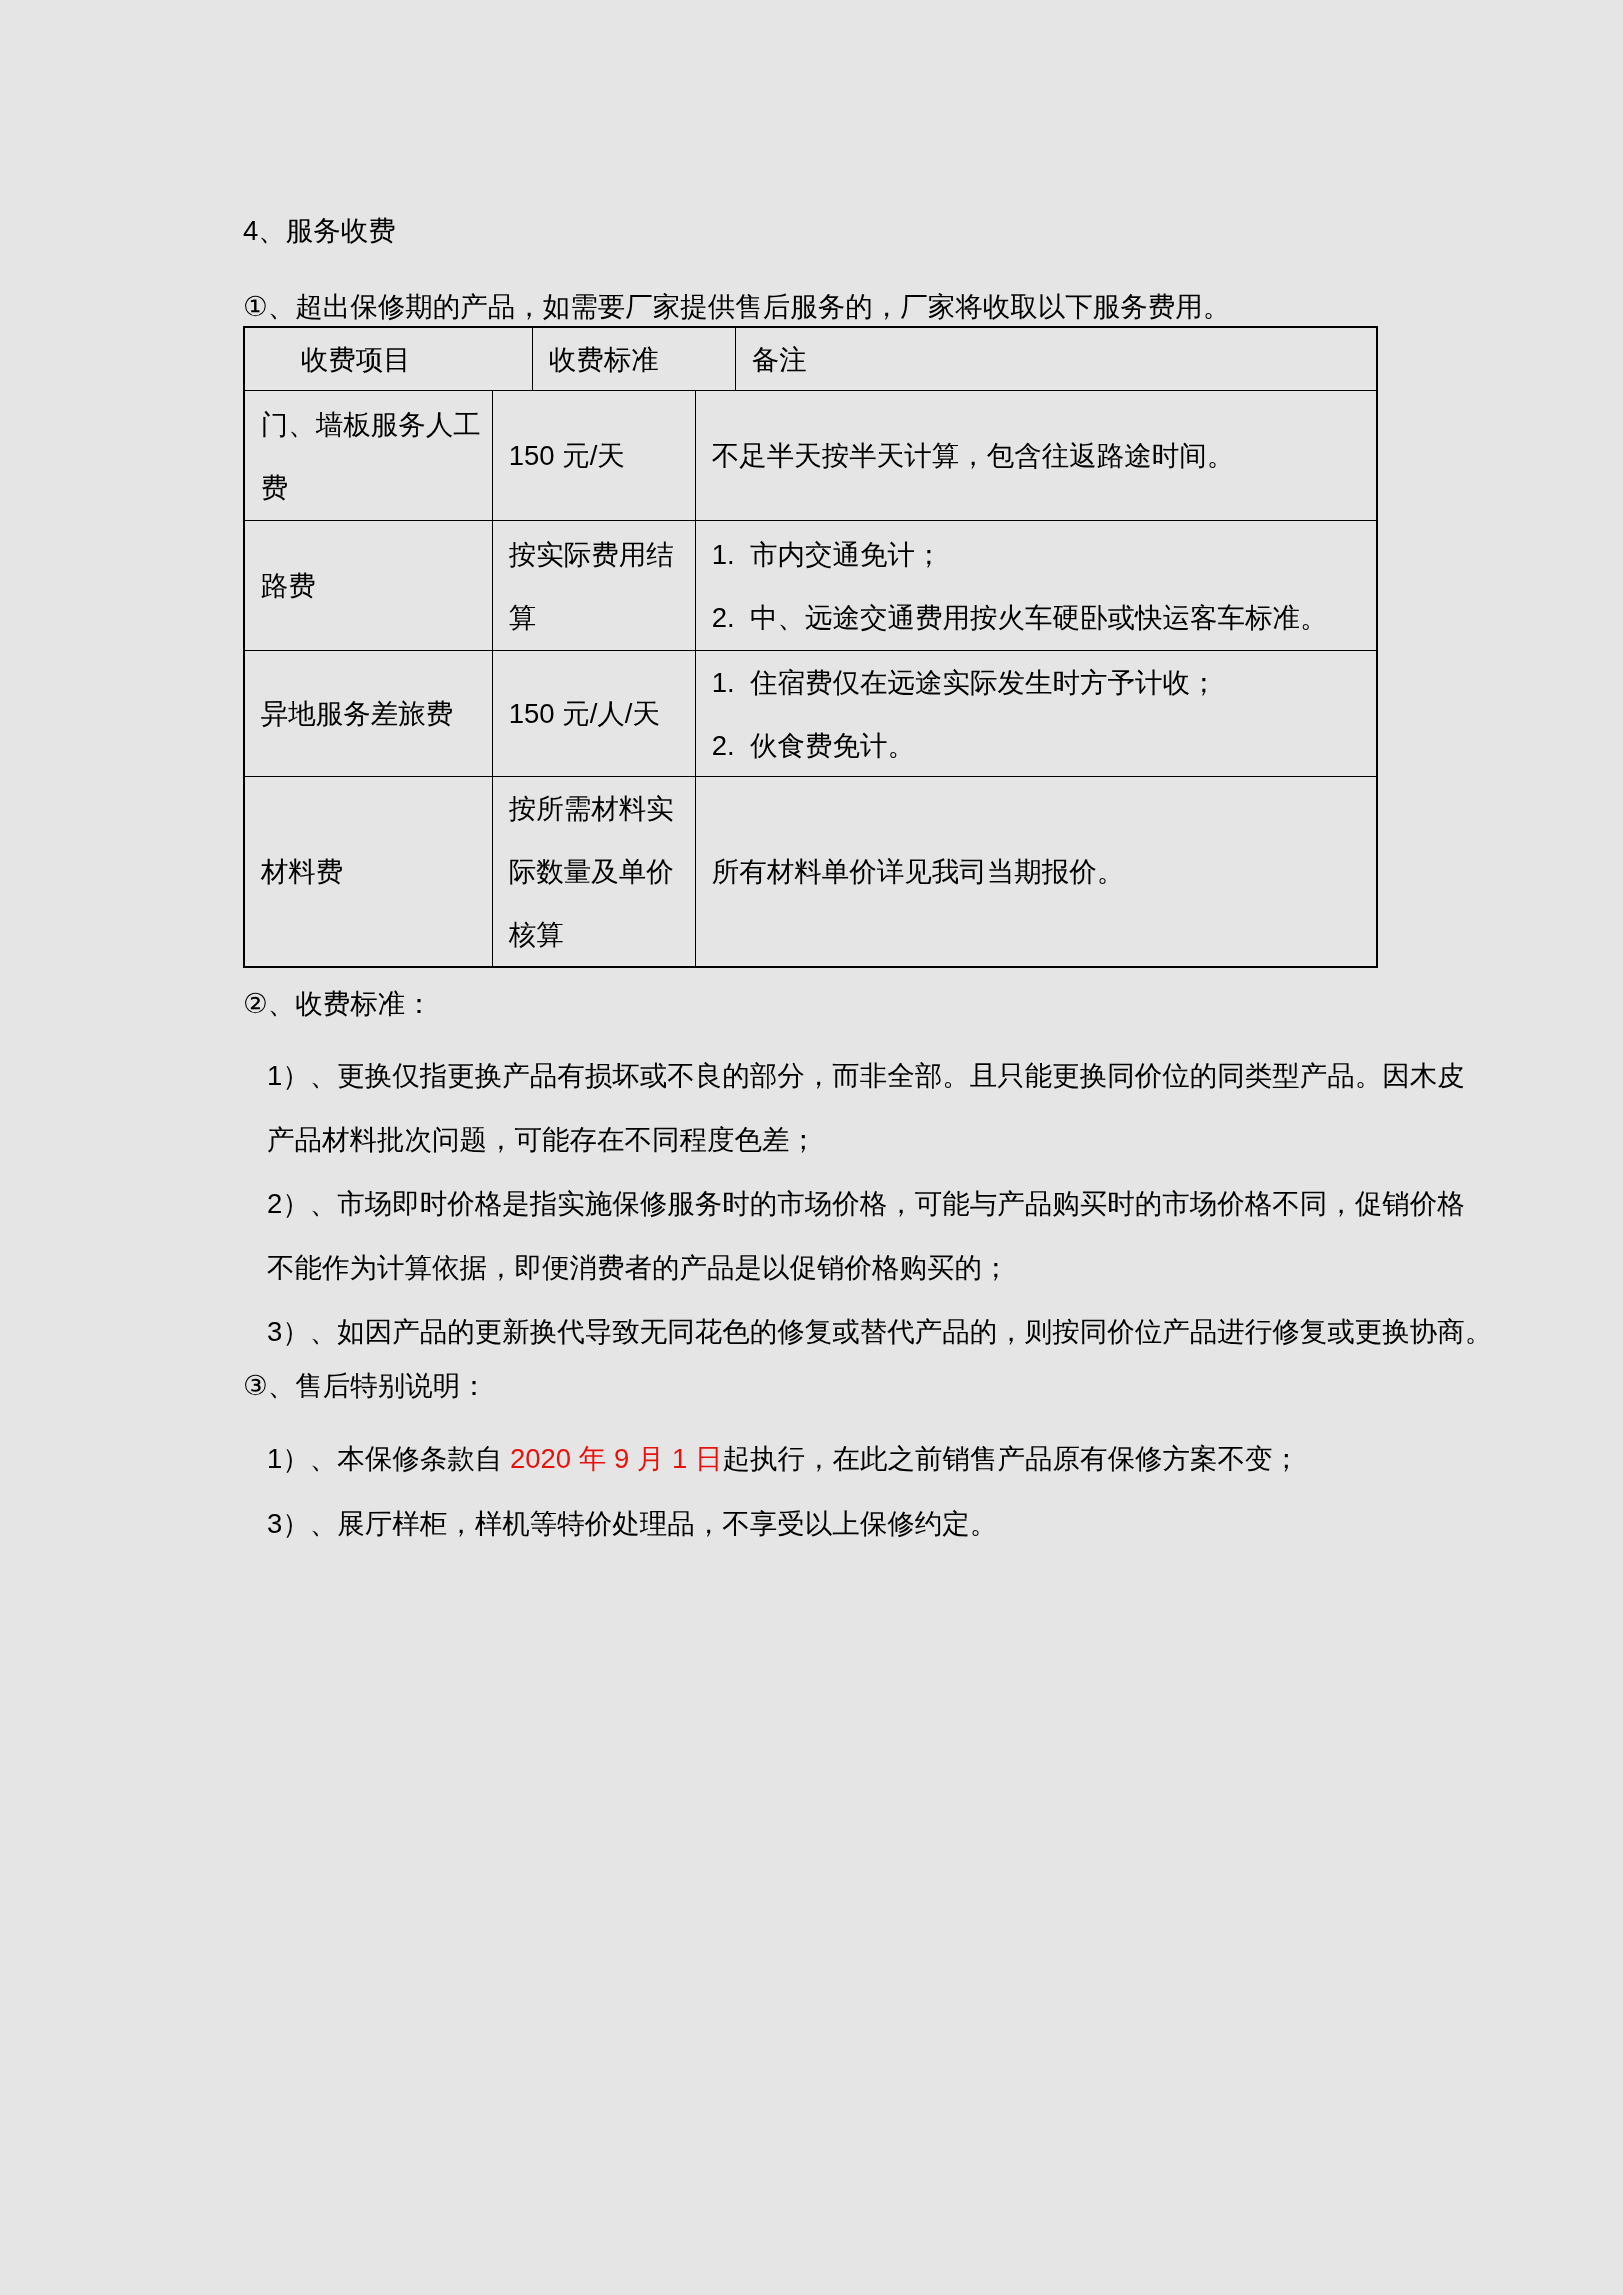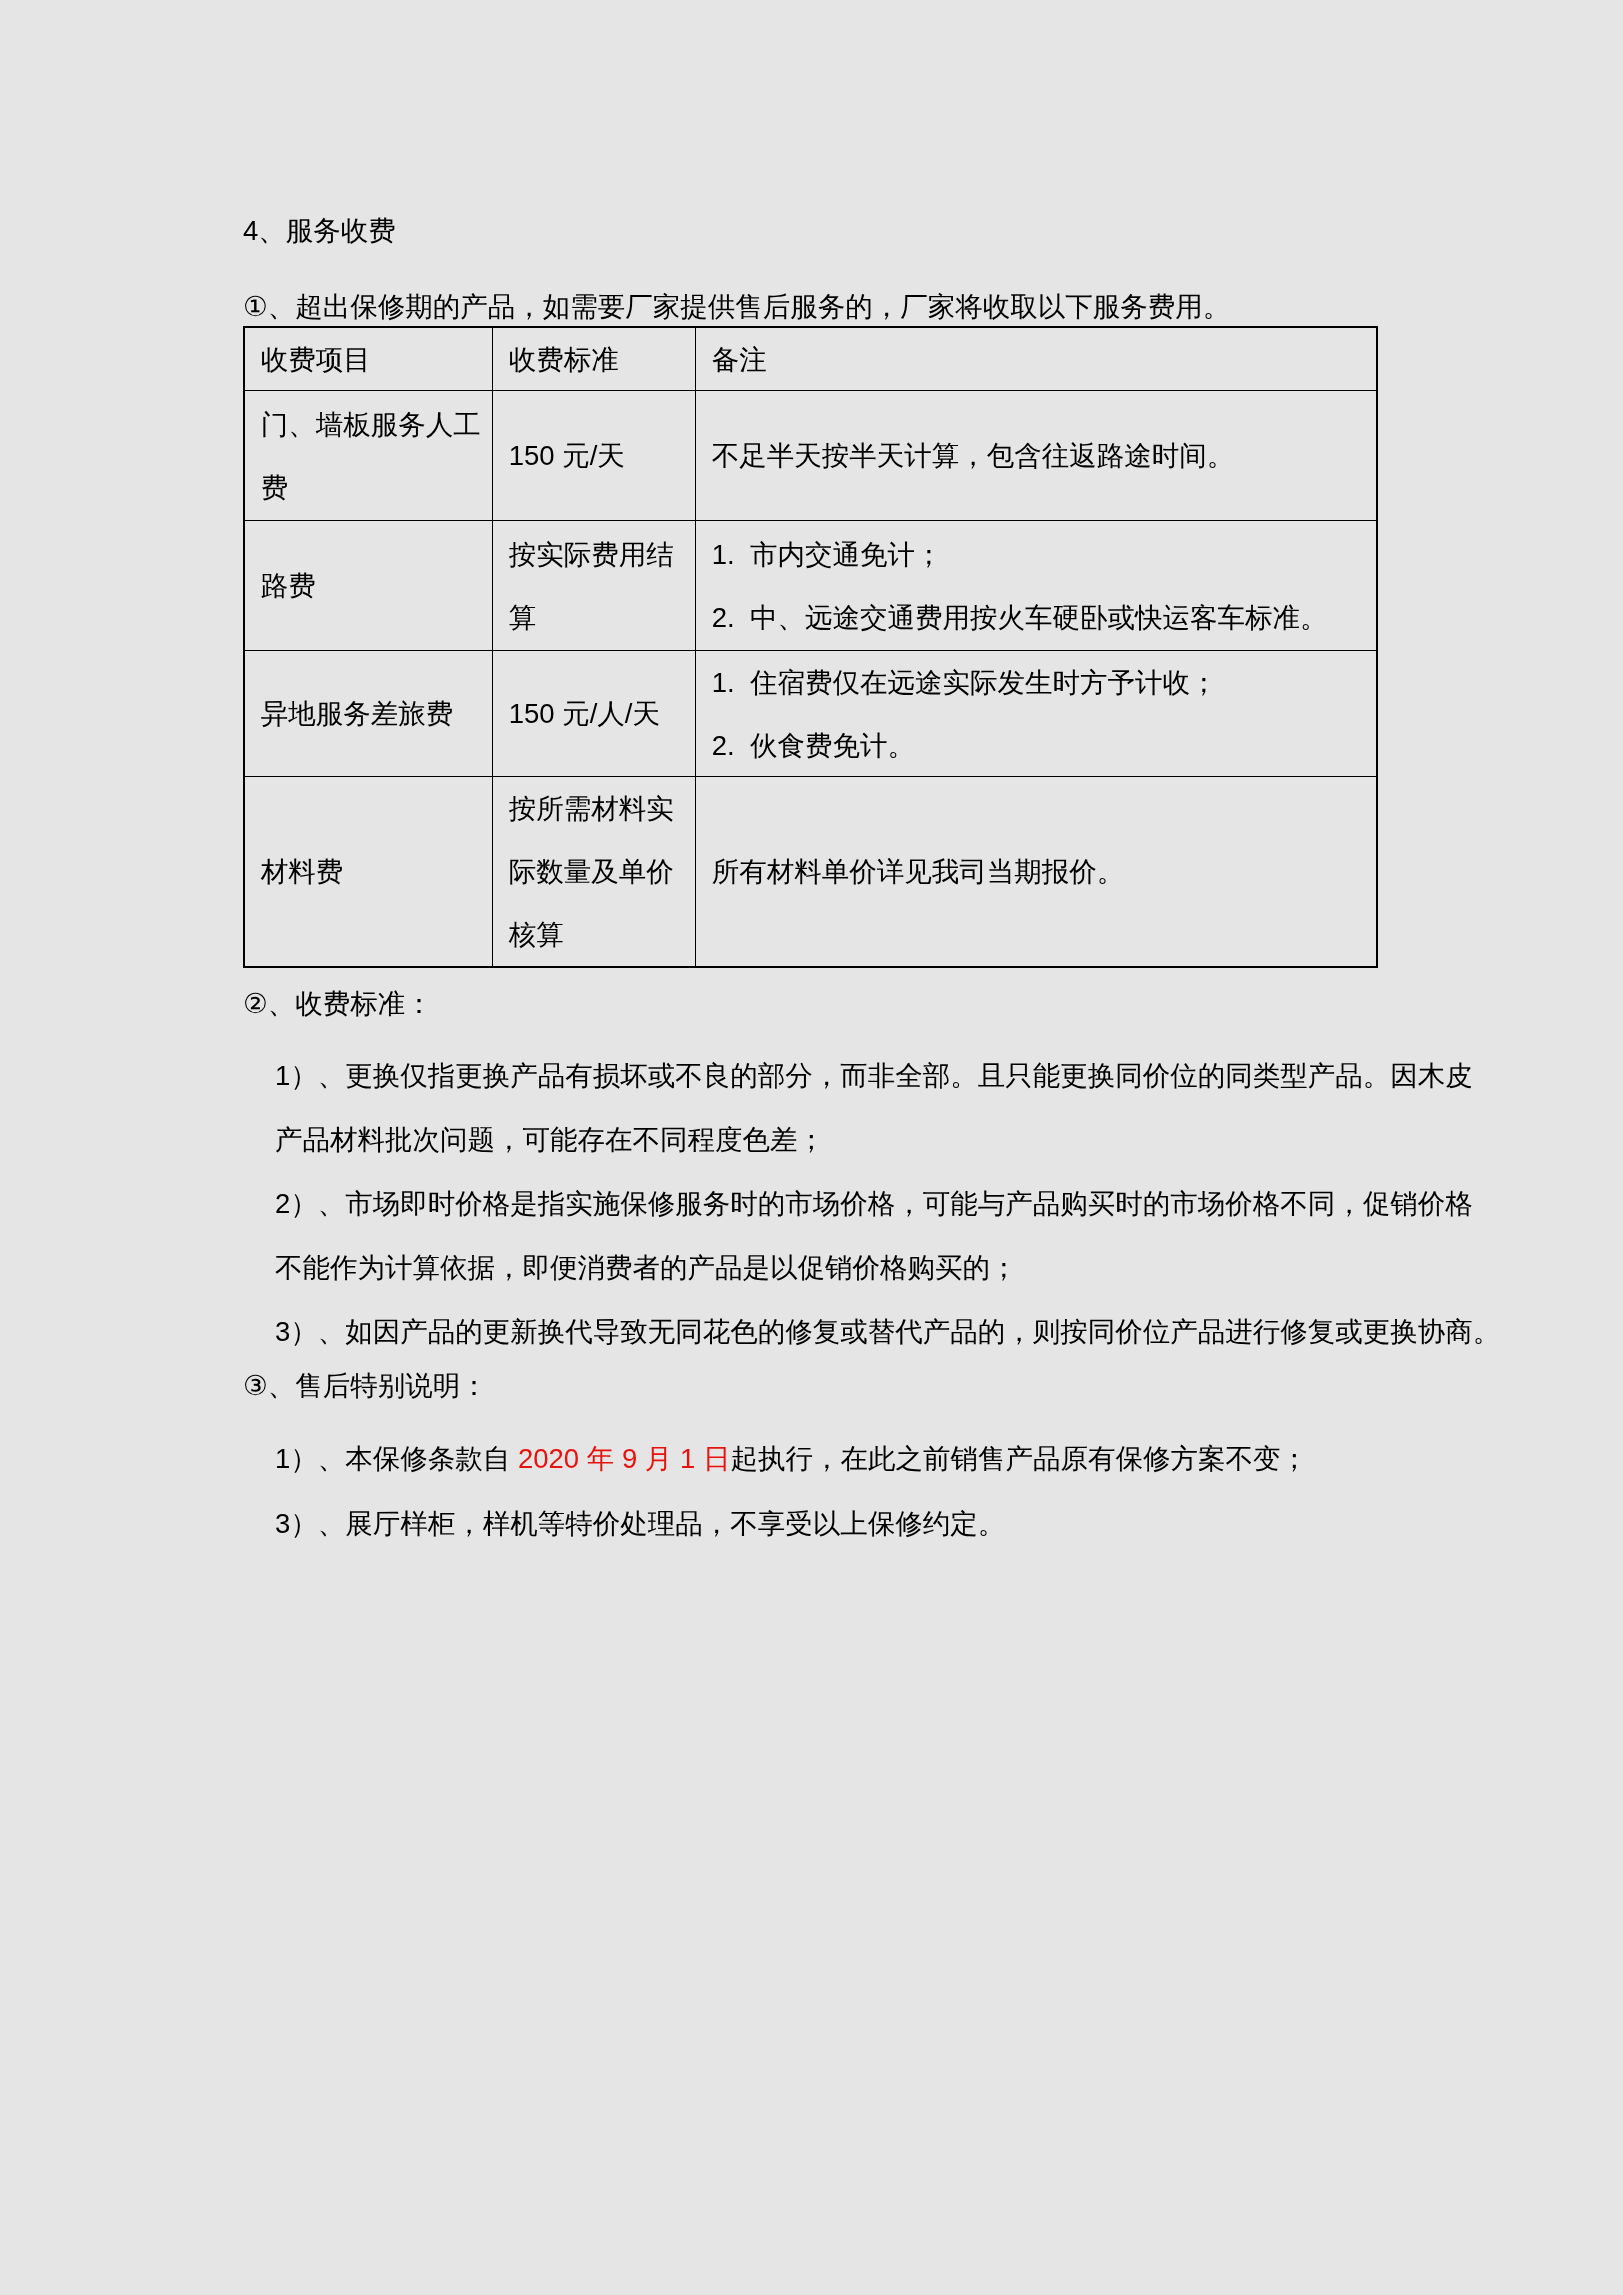--- a/index.html
+++ b/index.html
@@ -32,26 +32,26 @@
     border-top: 1.3px solid #000000;
     box-sizing: border-box;
     display: flex;
     flex-direction: column;
     justify-content: center;
     padding-left: 15.7px;
     padding-right: 5.2px;
     overflow: hidden;
   }
   .cell.c0 { border-left: none; }
-  .cell.r0 { border-top: none; }
+  .cell.r0 { border-top: none; margin-left: 40px; }
   .ln { line-height: 63px; white-space: pre; }
 
   .sec-h { line-height: 39px; margin-top: 15.7px; white-space: pre; }
   .sec-h.after { margin-top: 1.3px; }
-  .sub { margin-left: 32px; margin-top: 21.6px; }
+  .sub { margin-left: 24px; margin-top: 21.6px; }
   .sub .pline { line-height: 64px; white-space: pre; }
   .sub.after .pline { line-height: 65px; }
 </style>
 </head>
 <body>
 
 <div class="page">
 
   <div class="title">4、服务收费</div>
 

